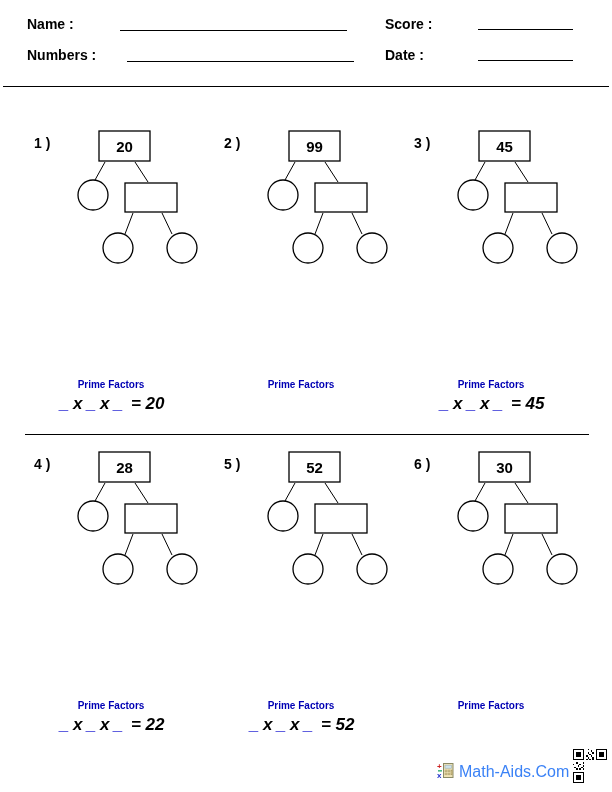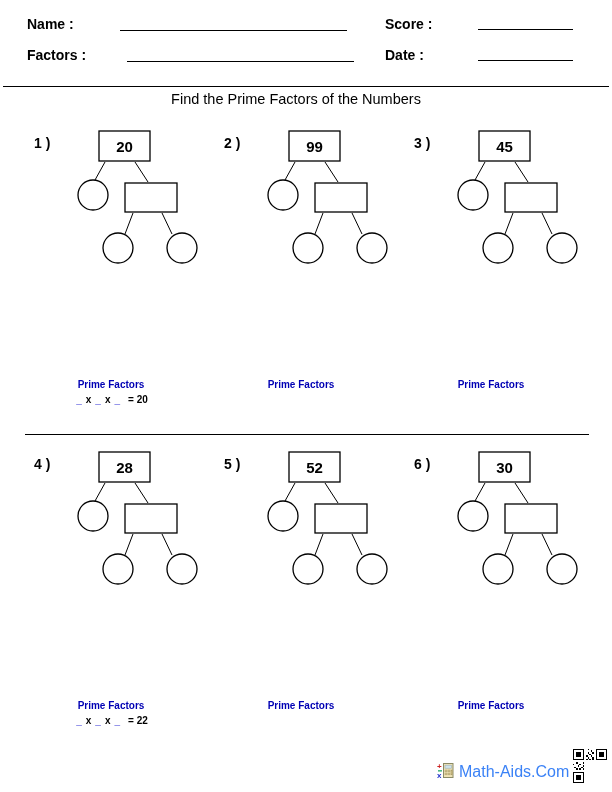--- a/index.html
+++ b/index.html
@@ -22,47 +22,46 @@
   }
   
   .cell{position:absolute;width:190px;height:290px;}
   .pnum{position:absolute;left:4px;top:10px;font-size:14px;font-weight:bold;white-space:nowrap;}
   svg.tree{position:absolute;left:0;top:0;}
   svg.tree rect, svg.tree circle{fill:none;stroke:#000;stroke-width:1.3;}
   svg.tree line{stroke:#000;stroke-width:1;}
   .boxnum{font-family:"Liberation Sans",sans-serif;font-size:15px;font-weight:bold;fill:#000;stroke:none;}
   .pf-block{position:absolute;left:0;top:254px;width:162px;text-align:center;}
   .pf-title{font-size:10px;font-weight:bold;color:#0000B4;}
-  .pf-eq{font-size:10px;font-weight:bold;color:#000;margin-top:4px;white-space:nowrap;}
+  .pf-eq{font-size:17px;font-weight:bold;color:#000;margin-top:4px;white-space:nowrap;font-style:italic;}
   .pf-eq .blank{color:#0000CC;margin:0 2px;}
   .pf-eq .op{margin:0 2px;color:#000;}
   .pf-eq .res{margin-left:6px;color:#000;}
   
   .brand{position:absolute;left:459px;top:763px;font-size:16px;color:#3b82f6;white-space:nowrap;}
   .logo{position:absolute;left:437px;top:762px;}
   .qr{position:absolute;left:572px;top:748px;}
 </style>
 </head>
 <body>
 
 <div class="page">
 
   <span class="hdr-label" style="left:27px;top:16px;">Name :</span>
   <span class="fill-line" style="left:120px;top:30px;width:227px;"></span>
   <span class="hdr-label" style="left:385px;top:16px;">Score :</span>
   <span class="fill-line" style="left:478px;top:29px;width:95px;"></span>
 
-  <span class="hdr-label" style="left:27px;top:47px;">Factors :</span>
+  <span class="hdr-label" style="left:27px;top:47px;">Numbers :</span>
   <span class="fill-line" style="left:127px;top:61px;width:227px;"></span>
   <span class="hdr-label" style="left:385px;top:47px;">Date :</span>
   <span class="fill-line" style="left:478px;top:60px;width:95px;"></span>
 
   <span class="rule" style="left:3px;top:86px;width:606px;"></span>
 
-  <div class="title">Find the Prime Factors of the Numbers</div>
 
   <span class="rule" style="left:25px;top:434px;width:564px;"></span>
 
   <div id="problems-layer">
   <div class="cell" style="left: 30px; top: 125px;">
     <span class="pnum">1 )</span>
     <svg class="tree" width="190" height="170" viewBox="0 0 190 170">
       <rect x="69" y="6" width="51" height="30"></rect>
       <line x1="75" y1="37" x2="65" y2="55"></line>
       <line x1="105" y1="37" x2="118" y2="57"></line>
@@ -110,20 +109,23 @@
       <rect x="95" y="58" width="52" height="29"></rect>
       <line x1="103" y1="88" x2="95" y2="109"></line>
       <line x1="132" y1="88" x2="142" y2="109"></line>
       <circle cx="63" cy="70" r="15"></circle>
       <circle cx="88" cy="123" r="15"></circle>
       <circle cx="152" cy="123" r="15"></circle>
       <text x="94.5" y="27" text-anchor="middle" class="boxnum">45</text>
     </svg>
     <div class="pf-block">
       <div class="pf-title">Prime Factors</div>
+      <div class="pf-eq">
+        <span class="blank">_</span><span class="op">x</span><span class="blank">_</span><span class="op">x</span><span class="blank">_</span><span class="res">= 45</span>
+      </div>
     </div>
   </div>
 
   <div class="cell" style="left: 30px; top: 446px;">
     <span class="pnum">4 )</span>
     <svg class="tree" width="190" height="170" viewBox="0 0 190 170">
       <rect x="69" y="6" width="51" height="30"></rect>
       <line x1="75" y1="37" x2="65" y2="55"></line>
       <line x1="105" y1="37" x2="118" y2="57"></line>
       <rect x="95" y="58" width="52" height="29"></rect>
@@ -151,20 +153,23 @@
       <rect x="95" y="58" width="52" height="29"></rect>
       <line x1="103" y1="88" x2="95" y2="109"></line>
       <line x1="132" y1="88" x2="142" y2="109"></line>
       <circle cx="63" cy="70" r="15"></circle>
       <circle cx="88" cy="123" r="15"></circle>
       <circle cx="152" cy="123" r="15"></circle>
       <text x="94.5" y="27" text-anchor="middle" class="boxnum">52</text>
     </svg>
     <div class="pf-block">
       <div class="pf-title">Prime Factors</div>
+      <div class="pf-eq">
+        <span class="blank">_</span><span class="op">x</span><span class="blank">_</span><span class="op">x</span><span class="blank">_</span><span class="res">= 52</span>
+      </div>
     </div>
   </div>
 
   <div class="cell" style="left: 410px; top: 446px;">
     <span class="pnum">6 )</span>
     <svg class="tree" width="190" height="170" viewBox="0 0 190 170">
       <rect x="69" y="6" width="51" height="30"></rect>
       <line x1="75" y1="37" x2="65" y2="55"></line>
       <line x1="105" y1="37" x2="118" y2="57"></line>
       <rect x="95" y="58" width="52" height="29"></rect>

